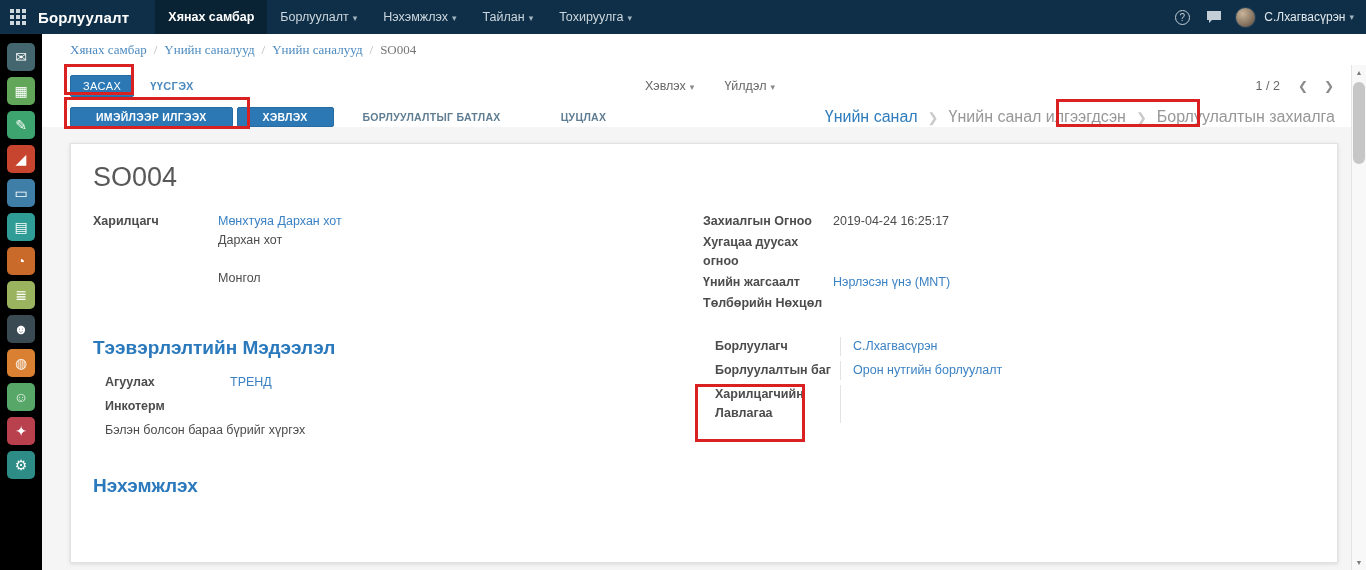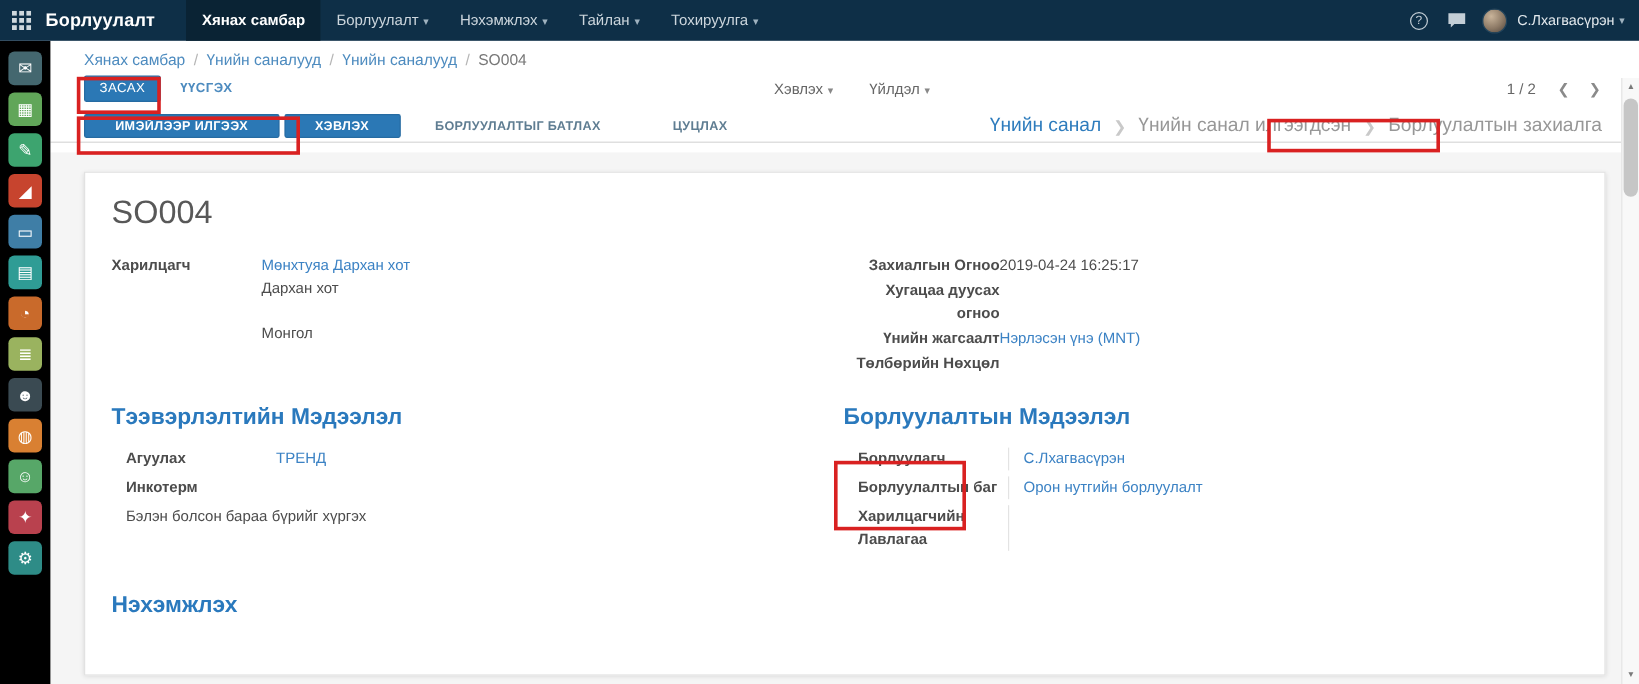--- a/index.html
+++ b/index.html
@@ -25,21 +25,21 @@
 
   
   .side-rail { position:absolute; left:0; top:34px; bottom:0; width:42px; background:#000; padding-top:9px; z-index:4; }
   .rail-icon { width:28px; height:28px; border-radius:5px; margin:0 auto 6px auto; display:flex;
     align-items:center; justify-content:center; color:#fff; font-size:14px; cursor:pointer; }
 
   
   .main { position:absolute; left:42px; top:34px; right:0; bottom:0; background:#fff; }
 
   .cp { padding:8px 16px 4px 28px; background:#fff; }
-  .breadcrumb { height:18px; font-size:13px; color:#888; margin-bottom:0; white-space:nowrap; }
+  .breadcrumb { height:18px; font-size:13px; color:#888; margin-bottom:12px; white-space:nowrap;font-family:Liberation Serif, serif; }
   .breadcrumb .bc-link { color:#4d8bbf; cursor:pointer; }
   .breadcrumb .bc-sep { color:#b5b5b5; margin:0 7px; }
   .breadcrumb .bc-current { color:#777; }
 
   .cp-row { position:relative; height:28px; display:flex; align-items:center; }
   .btn-primary { background:#2b78b5; color:#fff; border:1px solid #266ba2; border-radius:2px;
     font-size:11px; font-weight:normal; letter-spacing:.4px; padding:4px 12px; cursor:pointer; }
   .btn-flat-link { color:#4d8bbf; font-size:11px; font-weight:bold; letter-spacing:.4px; margin-left:16px; cursor:pointer; }
   .cp-center { position:absolute; left:0; right:0; top:0; height:28px; display:flex; gap:30px;
     align-items:center; justify-content:center; pointer-events:none; }
@@ -64,21 +64,21 @@
 
   
   .content { position:absolute; left:0; right:15px; top:93px; bottom:0; background:#f5f5f5; overflow:hidden; }
   .sheet { margin:16px 13px 0 28px; height:420px; background:#fff; border:1px solid #e2e2e2;
     box-shadow:0 1px 4px rgba(0,0,0,.12); padding:16px 22px; }
   .so-title { font-size:27px; line-height:30px; font-weight:normal; color:#585858; margin:2px 0 20px 0; }
 
   .top-groups { display:grid; grid-template-columns:588px 1fr; column-gap:22px; }
   .field-row { display:flex; font-size:12.5px; line-height:19px; color:#4c4c4c; }
   .flabel { width:125px; flex-shrink:0; font-weight:bold; color:#4c4c4c; }
-  .flabel.w130 { width:130px;text-align:right; }
+  .flabel.w130 { width:130px; }
   .fvalue { min-height:19px; }
   .fvalue.link { color:#3b82c4; cursor:pointer; }
   .addr-line { min-height:19px; font-size:12.5px; line-height:19px; }
   .rgroup .field-row { margin-bottom:2px; line-height:19px; }
 
   .tabs { margin-top:18px; display:flex; border-bottom:1px solid #dcdcdc; padding-left:4px; }
   .tab { font-size:12.5px; padding:6px 16px; cursor:pointer; color:#7d97a8; border:1px solid transparent; }
   .tab.active { color:#4c4c4c; background:#fff; border-color:#dcdcdc; border-bottom-color:#fff; margin-bottom:-1px; }
 
   .pane { display:grid; grid-template-columns:588px 1fr; column-gap:22px; padding-top:22px; }
@@ -279,21 +279,20 @@
           <div class="field-row ship-row">
             <div class="flabel">Инкотерм</div>
             <div class="fvalue"></div>
           </div>
           <div class="field-row ship-row">
             <div class="fvalue">Бэлэн болсон бараа бүрийг хүргэх</div>
           </div>
         </div>
 
         <div>
-          <div class="sect-heading">Борлуулалтын Мэдээлэл</div>
           <div class="field-row sales-row">
             <div class="flabel">Борлуулагч</div>
             <div class="sales-values"><span class="fvalue link">С.Лхагвасүрэн</span></div>
           </div>
           <div class="field-row sales-row">
             <div class="flabel">Борлуулалтын баг</div>
             <div class="sales-values"><span class="fvalue link">Орон нутгийн борлуулалт</span></div>
           </div>
           <div class="field-row sales-row">
             <div class="flabel">Харилцагчийн Лавлагаа</div>

